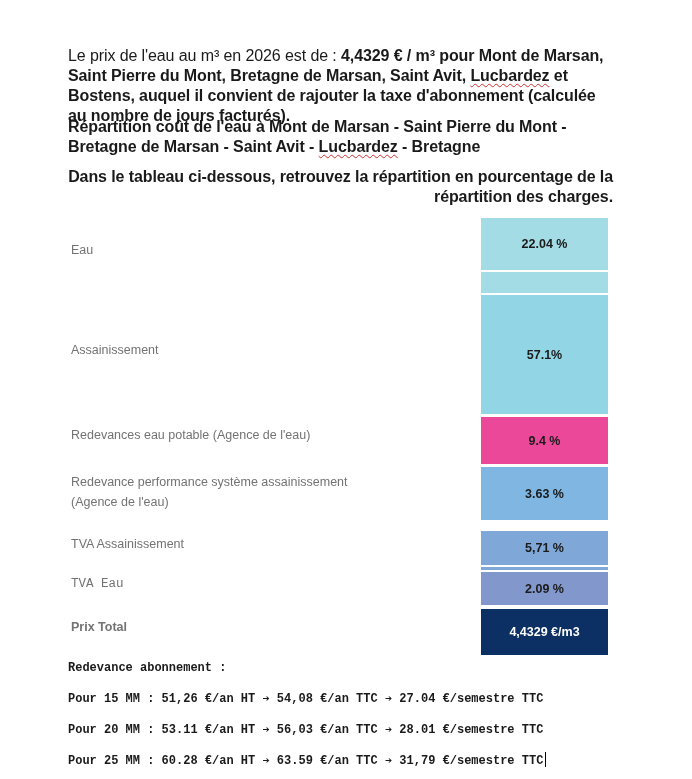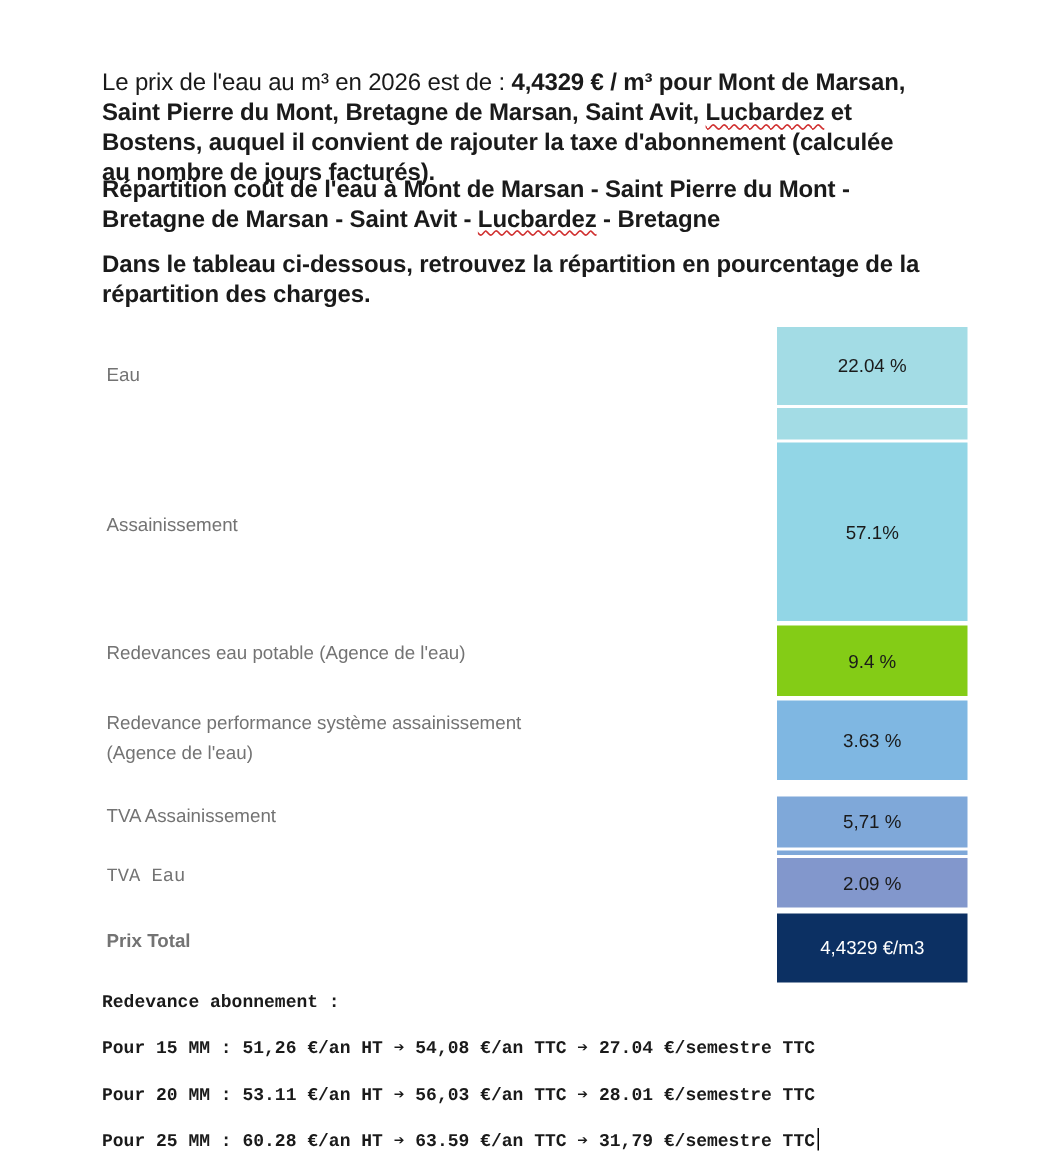--- a/index.html
+++ b/index.html
@@ -18,21 +18,21 @@
       text-decoration-thickness: 1px;
       text-underline-offset: 2px;
     }
     .label {
       position: absolute; left: 71px; font-size: 12.5px; line-height: 20px;
       color: #737373;
     }
     .cell {
       position: absolute; left: 481px; width: 127px;
       display: flex; align-items: center; justify-content: center;
-      font-size: 12.5px; font-weight: normal; color: #1a1a1a; margin-left: 37px;
+      font-size: 12.5px; font-weight: bold; color: #1a1a1a;
     }
     .abon {
       position: absolute; left: 68px; font-size: 12px; font-weight: bold;
       line-height: 20px; white-space: nowrap; font-family: Liberation Mono, monospace;
     }
     .arrow { font-weight: bold; }
     .caret {
       display: inline-block; width: 1px; height: 15px; background: #000;
       vertical-align: -3px; margin-left: 2px;
     }
@@ -41,38 +41,38 @@
 <body>
 
 <div class="para" style="top:46px;">
   <span>Le prix de l'eau au m³ en 2026 est de : </span><span class="b">4,4329 € / m³ pour Mont de Marsan, Saint Pierre du Mont, Bretagne de Marsan, Saint Avit, </span><span class="b squiggle">Lucbardez</span><span class="b"> et Bostens, auquel il convient de rajouter la taxe d'abonnement (calculée au nombre de jours facturés).</span>
 </div>
 
 <div class="para b" style="top:117px;">
   <span>Répartition coût de l'eau à Mont de Marsan - Saint Pierre du Mont - Bretagne de Marsan - Saint Avit - </span><span class="squiggle">Lucbardez</span><span> - Bretagne</span>
 </div>
 
-<div class="para b" style="top:167px;">Dans le tableau ci-dessous, retrouvez la répartition en pourcentage de la répartition des charges.</div>
+<div class="para b" style="top:167px;text-align:right;">Dans le tableau ci-dessous, retrouvez la répartition en pourcentage de la répartition des charges.</div>
 
 <div class="label" style="top:240px;">Eau</div>
 <div class="label" style="top:340px;">Assainissement</div>
 <div class="label" style="top:425px;">Redevances eau potable (Agence de l'eau)</div>
 <div class="label" style="top:472px; width:300px;">Redevance performance système assainissement (Agence de l'eau)</div>
 <div class="label" style="top:534px;text-align:right;">TVA Assainissement</div>
 <div class="label" style="top:574px;font-family:Liberation Mono, monospace;">TVA Eau</div>
 <div class="label b" style="top:617px;">Prix Total</div>
 
 <div class="cell" style="top: 218px; height: 52px; background: rgb(163, 220, 229);">
     <span>22.04 %</span>
   </div>
 <div class="cell" style="top: 272px; height: 21px; background: rgb(163, 220, 229);"></div>
 <div class="cell" style="top: 295px; height: 119px; background: rgb(146, 214, 230);">
     <span>57.1%</span>
   </div>
-<div class="cell" style="top: 417px; height: 47px; background: #84cc16; justify-content: center;">
+<div class="cell" style="top: 417px; height: 47px; background: #ec4899; justify-content: center;">
     <span>9.4 %</span>
   </div>
 <div class="cell" style="top: 467px; height: 53px; background: rgb(127, 183, 226); align-items: center;">
     <span>3.63 %</span>
   </div>
 <div class="cell" style="top: 531px; height: 34px; background: rgb(127, 168, 217);">
     <span>5,71 %</span>
   </div>
 <div class="cell" style="top: 567px; height: 3px; background: rgb(127, 168, 217);"></div>
 <div class="cell" style="top: 572px; height: 33px; background: rgb(130, 151, 204);">

